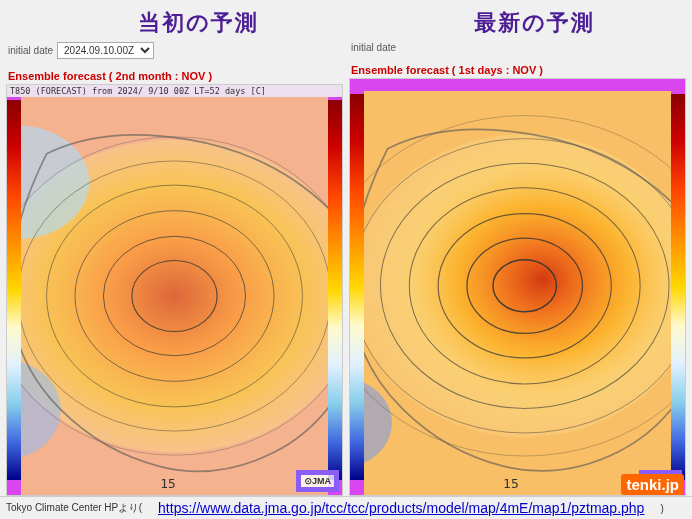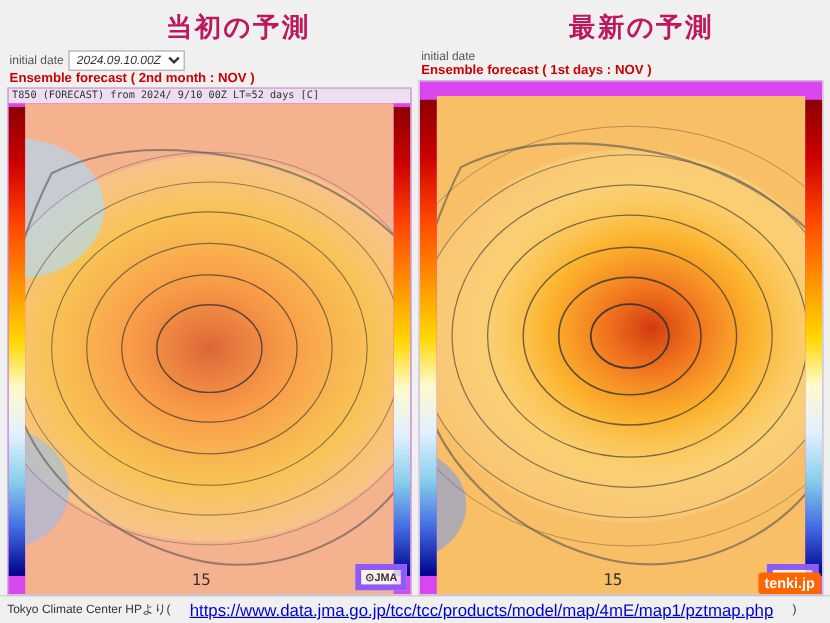--- a/index.html
+++ b/index.html
@@ -26,21 +26,21 @@
       display: flex;
       justify-content: space-around;
       align-items: center;
       background: #f0f0f0;
       padding: 8px 10px 4px 10px;
     }
 
     .header-title {
       font-size: 22px;
       font-weight: bold;
-      color: #be185d;
+      color: #4c1d95;
       letter-spacing: 2px;
       margin-left: 41px;
     }
 
     
     .main-content {
       display: flex;
       flex: 1;
       padding: 0 6px 0 6px;
       gap: 6px;
@@ -50,38 +50,37 @@
       flex: 1;
       display: flex;
       flex-direction: column;
       background: #f0f0f0;
     }
 
     .initial-date-row {
       display: flex;
       align-items: center;
       gap: 4px;
-      margin-bottom: 0;
+      margin-bottom: 11px;
       padding: 0 2px;
     }
 
     .initial-date-label {
       font-size: 10px;
       color: #555;
     }
 
     .initial-date-select {
       font-size: 10px;
       color: #333;
       border: 1px solid #aaa;
       background: #fff;
       padding: 1px 2px;
       cursor: pointer;
       appearance: auto;
-      font-style: italic;
     }
 
     .ensemble-label {
       font-size: 11px;
       color: #cc0000;
       font-weight: bold;
       margin-bottom: 2px;
       padding: 0 2px;
     }
 
@@ -155,21 +154,21 @@
       font-size: 14px;
     }
 
     
     .tenki-logo {
       position: absolute;
       bottom: 24px;
       right: 8px;
       background: #ff6600;
       color: white;
-      font-size: 12px;
+      font-size: 15px;
       font-weight: bold;
       padding: 2px 5px;
       border-radius: 3px;
       z-index: 20;
     }
 
     
     .map-svg {
       width: 100%;
       height: 100%;

